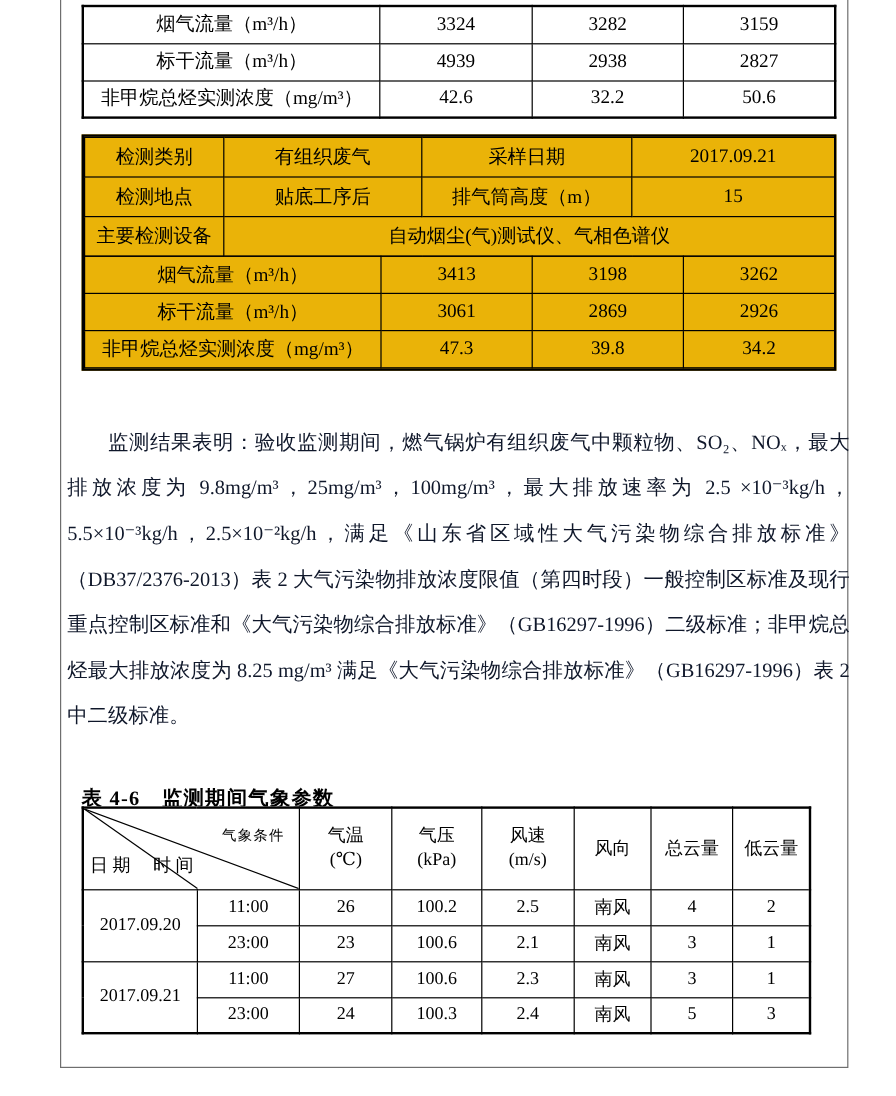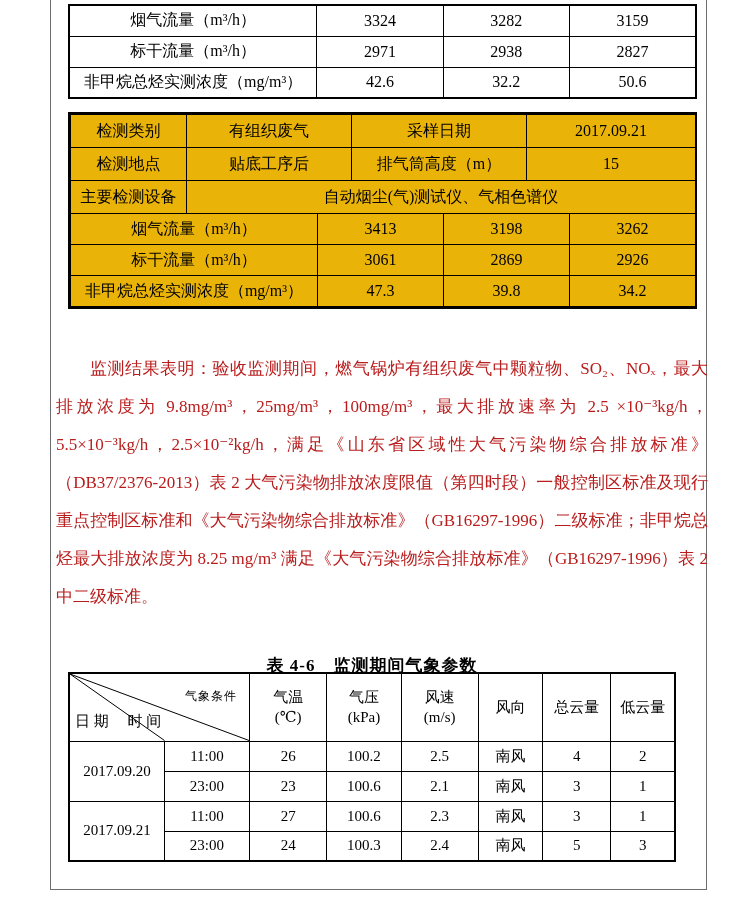--- a/index.html
+++ b/index.html
@@ -27,24 +27,24 @@
     border-collapse:collapse;table-layout:fixed;width:625px;border:none;
   }
   .tbl2wrap table td{
     border:1px solid #000;text-align:center;vertical-align:middle;
     padding:0;font-size:16px;overflow:hidden;white-space:nowrap;
   }
   .tbl2wrap table.sub2{margin-top:-1px;}
   .para{
     position:absolute;left:56px;top:350px;width:652px;
     font-size:17px;line-height:38px;text-align:justify;text-indent:2em;
-    color:#b91c1c;
+    color:#0f172a;
   }
   .t3title{
-    position:absolute;left:68px;top:654px;width:608px;text-align:center;
+    position:absolute;left:68px;top:654px;width:608px;text-align:left;
     font-size:17px;font-weight:bold;letter-spacing:1px;
   }
   table.weather td{font-size:15px;}
   .hdr2{line-height:20px;}
   .corner{position:relative;padding:0;}
   .corner svg{position:absolute;left:0;top:0;width:100%;height:100%;}
   .corner .ct{position:absolute;top:14px;right:12px;font-size:12px;letter-spacing:1px;}
   .corner .cb{position:absolute;left:5px;top:38px;font-size:15px;white-space:nowrap;}
   .thickbot td{border-bottom:2px solid #000;}
   .groupdiv td{border-top:2px solid #000;}
@@ -65,21 +65,21 @@
       </colgroup>
     <tbody>
         <tr style="height:31px">
       <td>烟气流量（m³/h）</td>
       <td>3324</td>
       <td>3282</td>
       <td>3159</td>
     </tr>
     <tr style="height:31px">
       <td>标干流量（m³/h）</td>
-      <td>2971</td>
+      <td>4939</td>
       <td>2938</td>
       <td>2827</td>
     </tr>
     <tr style="height:31px">
       <td>非甲烷总烃实测浓度（mg/m³）</td>
       <td>42.6</td>
       <td>32.2</td>
       <td>50.6</td>
     </tr>
   </tbody>

